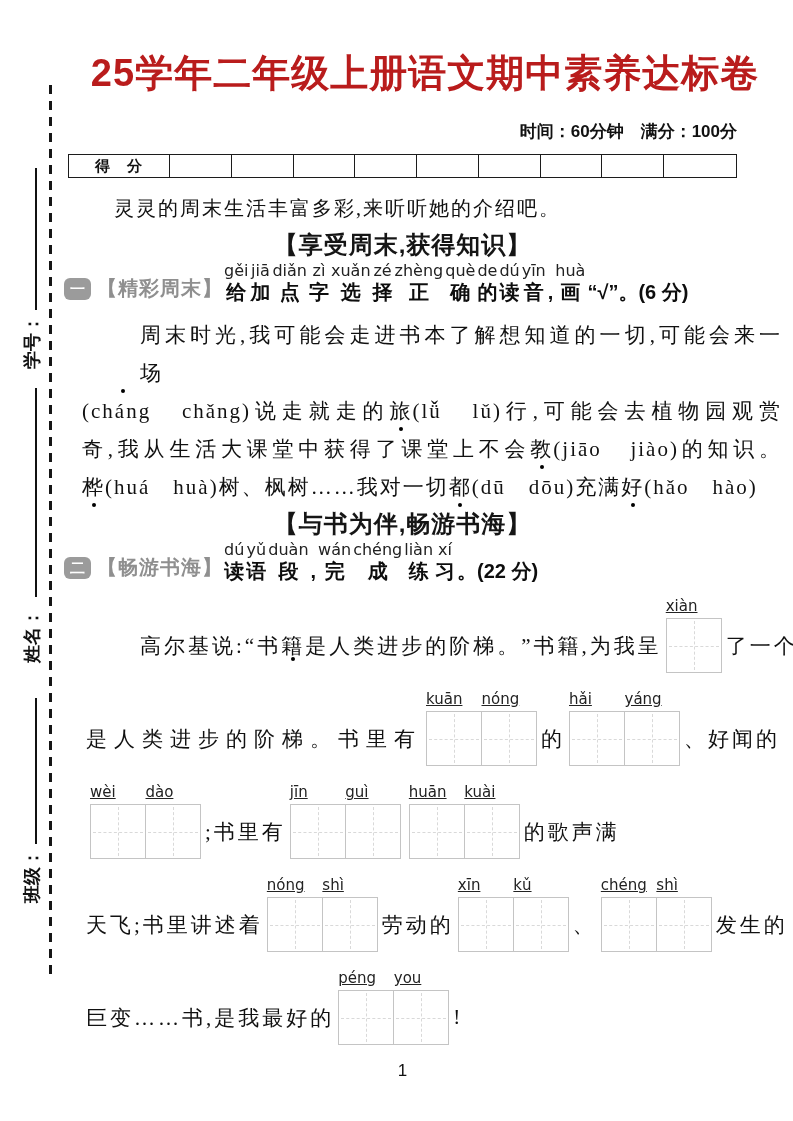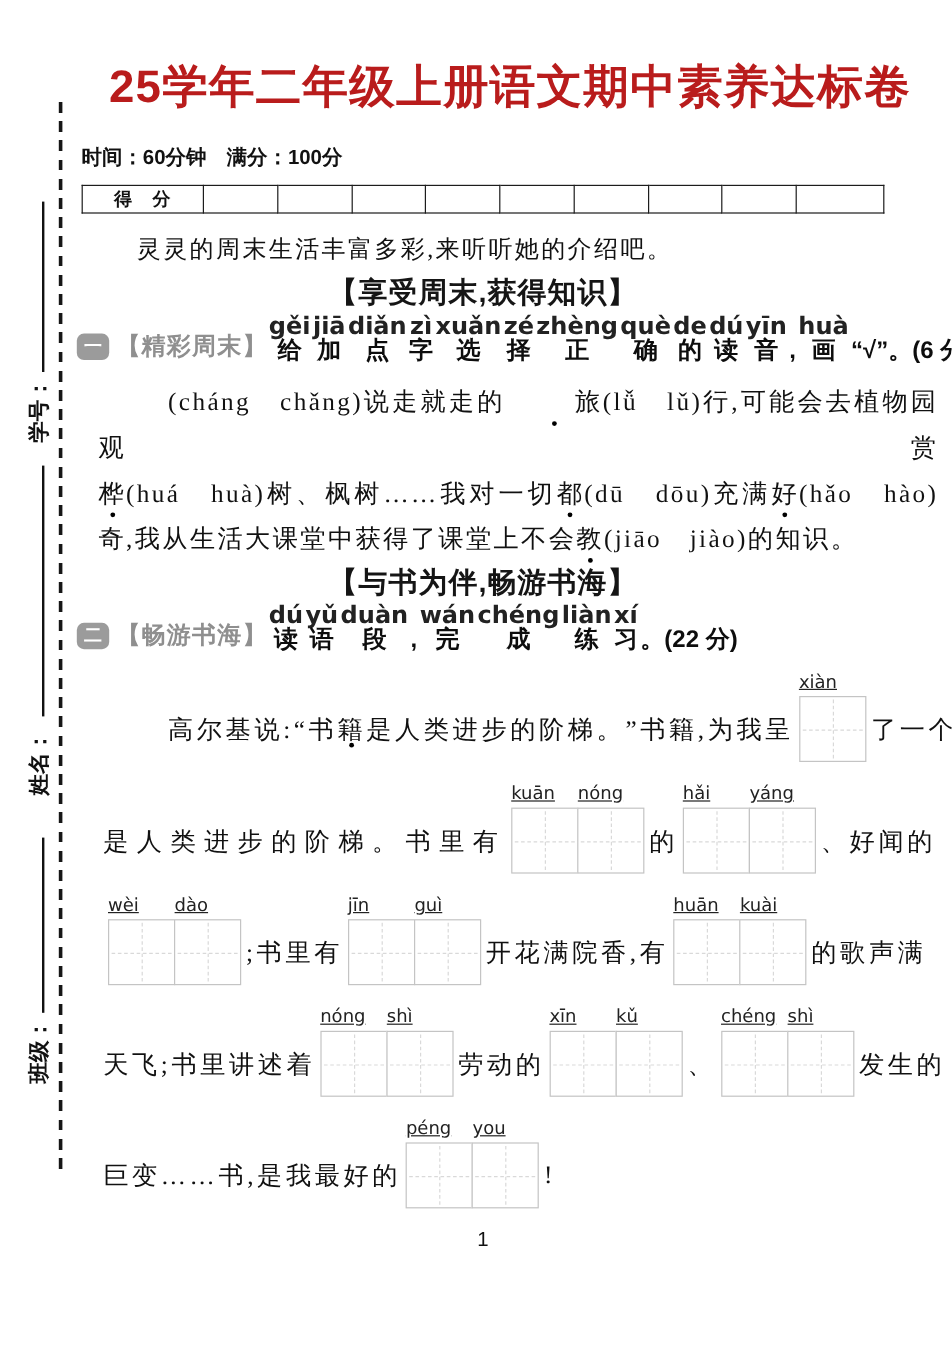--- a/index.html
+++ b/index.html
@@ -20,21 +20,21 @@
     transform:rotate(-90deg);font-family:"Liberation Serif","DejaVu Serif",serif;
     font-weight:bold;font-size:18px;color:#111;white-space:nowrap;}
   .ml1{top:330px;}
   .ml2{top:624px;}
   .ml3{top:864px;}
 
   
   .content{position:absolute;left:68px;top:0;width:714px;}
   .title{margin-top:46px;text-align:center;font-size:38px;font-weight:bold;
     letter-spacing:1px;line-height:54px;color:#b91c1c;}
-  .meta{width:669px;margin-top:20px;font-size:17px;font-weight:bold;}
+  .meta{width:669px;margin-top:20px;text-align:right;font-size:17px;font-weight:bold;}
 
   table.score-table{margin-top:11px;width:669px;border-collapse:collapse;table-layout:fixed;}
   .score-table td{border:1.5px solid #1c1c1c;height:22px;padding:0;text-align:center;
     font-size:15px;font-weight:bold;letter-spacing:1px;}
   .score-table tr td:first-child{width:100px;}
   .score-table tr td:last-child{width:72px;}
 
   .kai{font-family:"Liberation Serif","DejaVu Serif",serif;}
   .intro{margin-top:15px;margin-left:14px;text-indent:32px;font-size:20px;line-height:30px;letter-spacing:2px;}
   .banner{width:669px;margin-top:8px;text-align:center;font-size:24px;font-weight:bold;
@@ -43,22 +43,22 @@
 
   
   .qheader{display:flex;align-items:flex-end;margin-left:-4px;margin-top:3px;}
   .badge{flex:0 0 auto;width:27px;height:22px;margin:0 6px 5px 0;border-radius:6px;
     background:var(--badge_bg,#9b9b9b);color:#fff;font-size:15px;font-weight:bold;
     display:flex;align-items:center;justify-content:center;line-height:22px;}
   .qtag{font-size:20px;font-weight:bold;color:var(--tag_grey,#8f8f8f);
     margin-bottom:3px;letter-spacing:1px;white-space:nowrap;}
   .rubyline{white-space:nowrap;}
   .rseg{display:inline-block;text-align:center;margin:0 1px;vertical-align:bottom;}
-  .rt{display:block;height:18px;font-family:"DejaVu Sans",sans-serif;font-size:20px;
-    font-weight:bold;color:#222;line-height:18px;}
+  .rt{display:block;height:18px;font-family:"DejaVu Sans",sans-serif;font-size:16px;
+    font-weight:normal;color:#222;line-height:18px;}
   .rb{display:block;font-size:20px;font-weight:bold;line-height:25px;color:#0d0d0d;}
 
   
   .q1-para{margin-top:11px;margin-left:14px;width:700px;font-size:21px;}
   .para-line{line-height:38px;letter-spacing:2px;text-align:justify;text-align-last:justify;}
   .para-line:last-child{text-align-last:left;}
   .para-line:first-child{text-indent:58px;}
   .ptext{line-height:inherit;}
   .dotted{position:relative;display:inline-block;}
   .dotted::after{content:"";position:absolute;left:50%;bottom:-1px;transform:translateX(-50%);
@@ -123,23 +123,24 @@
 
     <div class="banner">【享受周末,获得知识】</div>
 
     <div class="qheader">
       <span class="badge">一</span>
       <span class="qtag">【精彩周末】</span>
       <span class="rubyline"><span class="rseg"><span class="rt">gěi</span><span class="rb">给</span></span><span class="rseg"><span class="rt">jiā</span><span class="rb">加</span></span><span class="rseg"><span class="rt">diǎn</span><span class="rb">点</span></span><span class="rseg"><span class="rt">zì</span><span class="rb">字</span></span><span class="rseg"><span class="rt">xuǎn</span><span class="rb">选</span></span><span class="rseg"><span class="rt">zé</span><span class="rb">择</span></span><span class="rseg"><span class="rt">zhèng</span><span class="rb">正</span></span><span class="rseg"><span class="rt">què</span><span class="rb">确</span></span><span class="rseg"><span class="rt">de</span><span class="rb">的</span></span><span class="rseg"><span class="rt">dú</span><span class="rb">读</span></span><span class="rseg"><span class="rt">yīn</span><span class="rb">音</span></span><span class="rseg"><span class="rt"></span><span class="rb">,</span></span><span class="rseg"><span class="rt">huà</span><span class="rb">画</span></span><span class="rseg"><span class="rt"></span><span class="rb">“√”。(6 分)</span></span></span>
     </div>
 
     <div class="q1-para kai">
+      <div class="para-line"><span class="ptext">周末时光,我可能会走进书本了解想知道的一切,可能会来一</span><span class="ptext dotted">场</span></div>
       <div class="para-line"><span class="ptext">(cháng　chǎng)说走就走的</span><span class="ptext dotted">旅</span><span class="ptext">(lǚ　lǔ)行,可能会去植物园观赏</span></div>
+      <div class="para-line"><span class="ptext">奇,我从生活大课堂中获得了课堂上不会</span><span class="ptext dotted">教</span><span class="ptext">(jiāo　jiào)的知识。</span></div>
       <div class="para-line"><span class="ptext dotted">桦</span><span class="ptext">(huá　huà)树、枫树……我对一切</span><span class="ptext dotted">都</span><span class="ptext">(dū　dōu)充满</span><span class="ptext dotted">好</span><span class="ptext">(hǎo　hào)</span></div>
-      <div class="para-line"><span class="ptext">奇,我从生活大课堂中获得了课堂上不会</span><span class="ptext dotted">教</span><span class="ptext">(jiāo　jiào)的知识。</span></div>
     </div>
 
     <div class="banner banner2">【与书为伴,畅游书海】</div>
 
     <div class="qheader">
       <span class="badge">二</span>
       <span class="qtag">【畅游书海】</span>
       <span class="rubyline"><span class="rseg"><span class="rt">dú</span><span class="rb">读</span></span><span class="rseg"><span class="rt">yǔ</span><span class="rb">语</span></span><span class="rseg"><span class="rt">duàn</span><span class="rb">段</span></span><span class="rseg"><span class="rt"></span><span class="rb">,</span></span><span class="rseg"><span class="rt">wán</span><span class="rb">完</span></span><span class="rseg"><span class="rt">chéng</span><span class="rb">成</span></span><span class="rseg"><span class="rt">liàn</span><span class="rb">练</span></span><span class="rseg"><span class="rt">xí</span><span class="rb">习</span></span><span class="rseg"><span class="rt"></span><span class="rb">。(22 分)</span></span></span>
     </div>
 
@@ -198,21 +199,20 @@
           <span class="tzg">
             <span class="tzg-py">
               <span>jīn</span>
               <span>guì</span>
             </span>
             <span class="tzg-cells">
               <span class="cell"></span>
               <span class="cell"></span>
             </span>
           </span>
-          <span class="ptext">开花满院香,有</span>
           <span class="tzg">
             <span class="tzg-py">
               <span>huān</span>
               <span>kuài</span>
             </span>
             <span class="tzg-cells">
               <span class="cell"></span>
               <span class="cell"></span>
             </span>
           </span>

